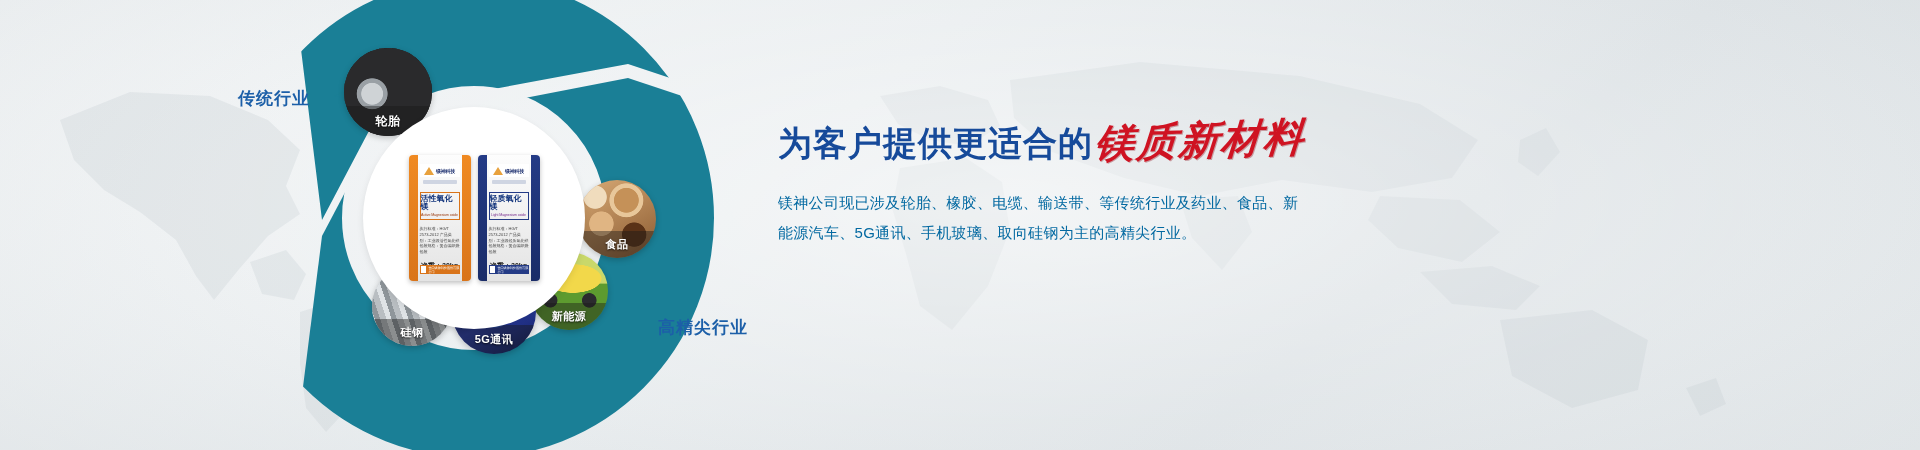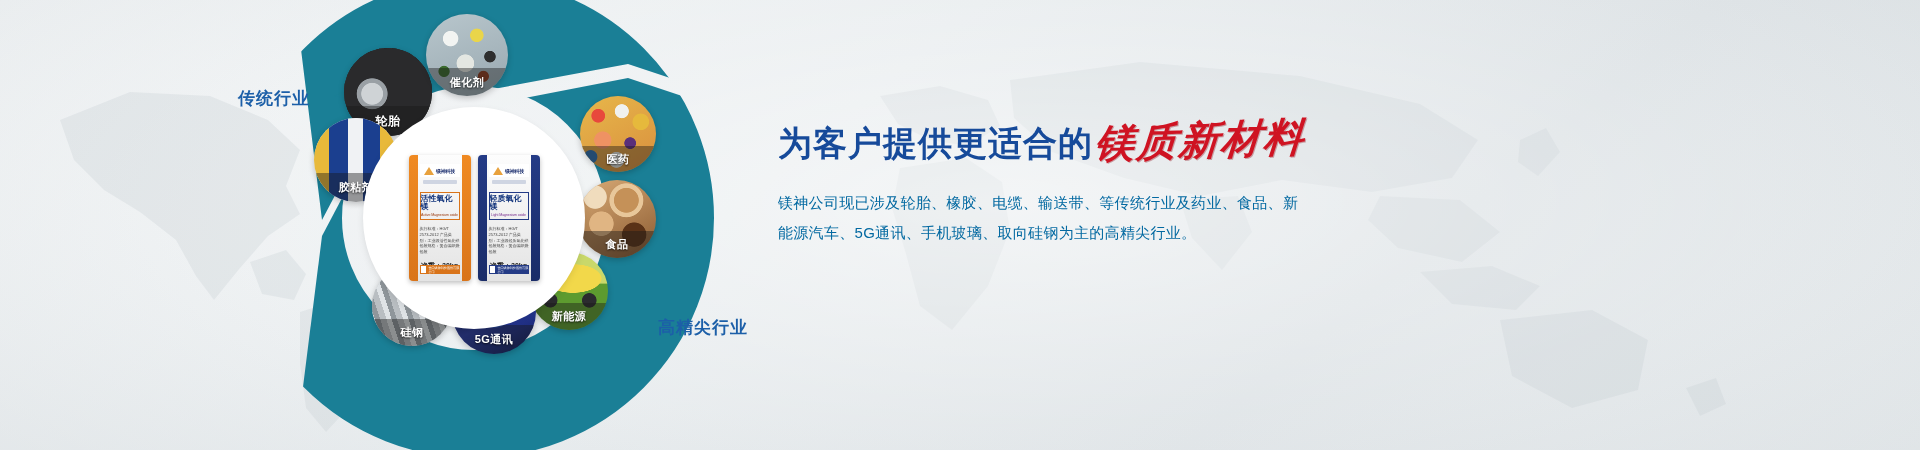--- a/index.html
+++ b/index.html
@@ -324,30 +324,22 @@
   </svg>
 
   <div class="ring-label trad">传统行业</div>
   <div class="ring-label hitech">高精尖行业</div>
 
   <div class="bubble" style="left:114px; top:48px; width:88px; height:88px;">
     <div class="photo ph-tire"></div>
     <div class="cap">轮胎</div>
   </div>
 
-  <div class="bubble sm" style="left:196px; top:14px; width:82px; height:82px;">
-    <div class="photo ph-catalyst"></div>
-    <div class="cap">催化剂</div>
-  </div>
-
-
-  <div class="bubble sm" style="left:350px; top:96px; width:76px; height:76px;">
-    <div class="photo ph-medicine"></div>
-    <div class="cap">医药</div>
-  </div>
+
+
 
   <div class="bubble sm" style="left:300px; top:252px; width:78px; height:78px;">
     <div class="photo ph-newenergy"></div>
     <div class="cap">新能源</div>
   </div>
 
   <div class="bubble sm" style="left:348px; top:180px; width:78px; height:78px;">
     <div class="photo ph-food"></div>
     <div class="cap">食品</div>
   </div>
@@ -358,24 +350,20 @@
     </div>
     <div class="cap">5G通讯</div>
   </div>
 
   <div class="bubble sm" style="left:142px; top:266px; width:80px; height:80px;">
     <div class="photo ph-silicon"></div>
     <div class="cap">硅钢</div>
   </div>
 
 
-  <div class="bubble sm" style="left:84px; top:118px; width:84px; height:84px;">
-    <div class="photo ph-adhesive"></div>
-    <div class="cap">胶粘剂</div>
-  </div>
 
   <div class="center-circle">
 
     <div class="bag orange">
       <div class="side-l"></div>
       <div class="side-r"></div>
       <div class="logo">
         <span class="tri"></span>
         <span class="brand">镁神科技</span>
       </div>

